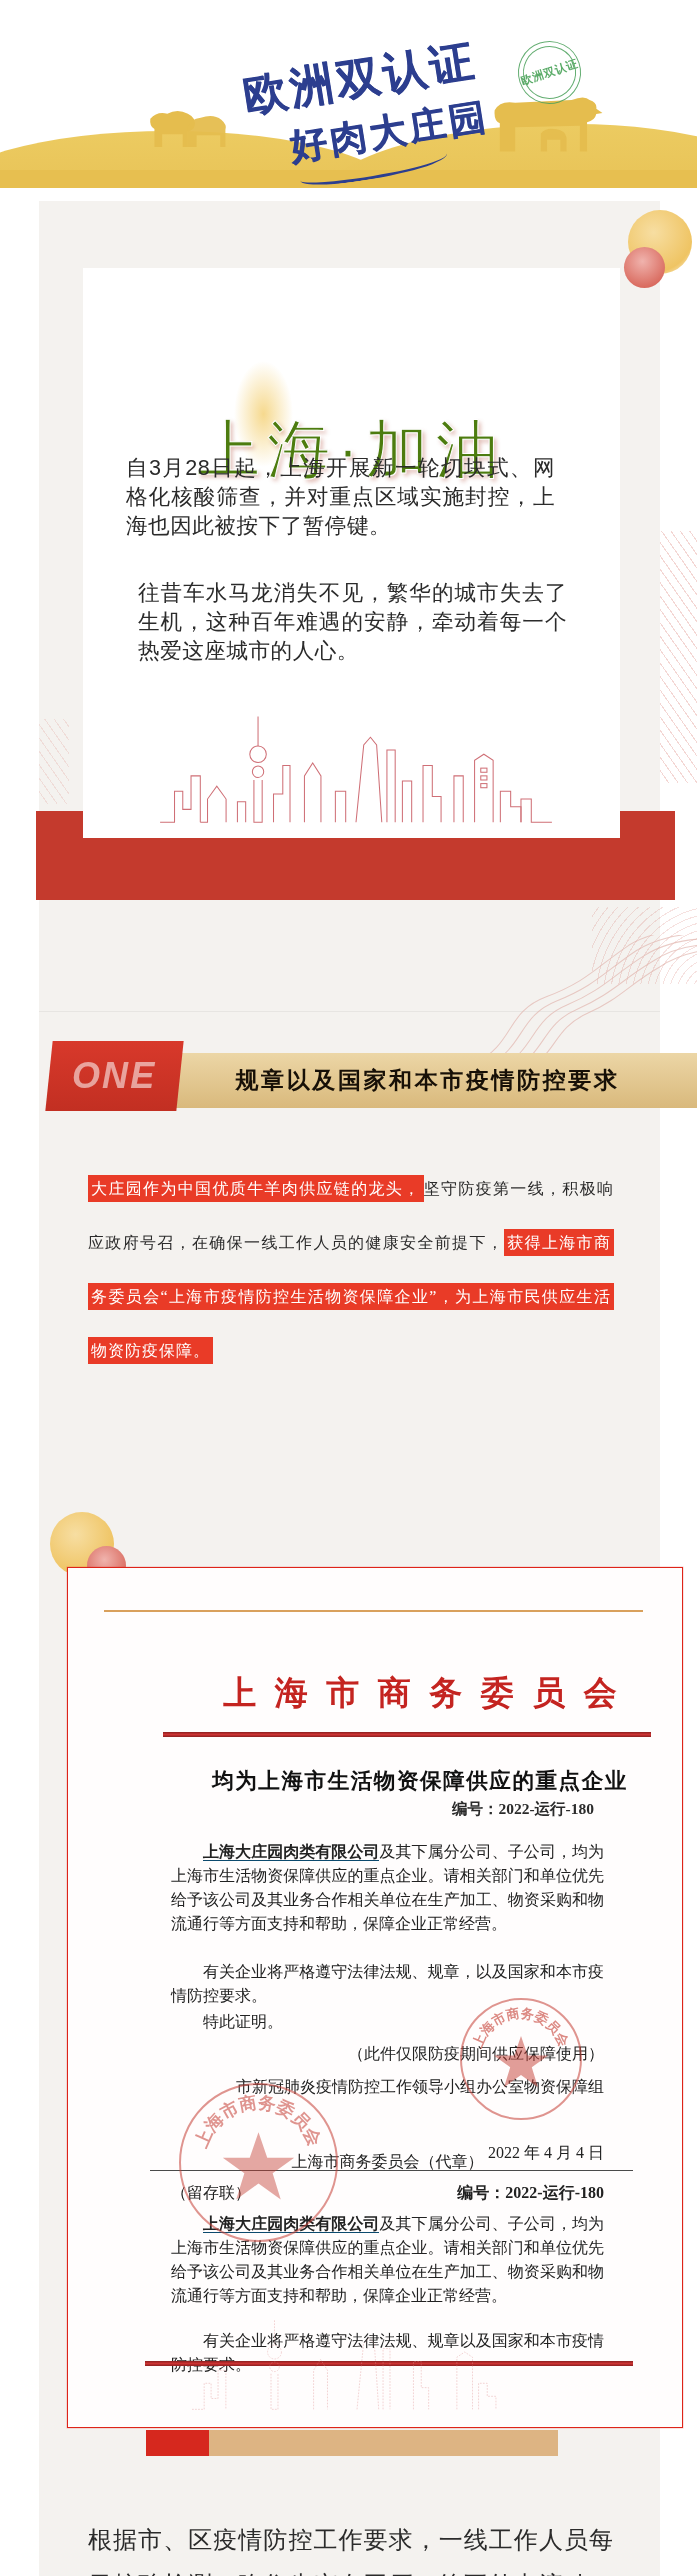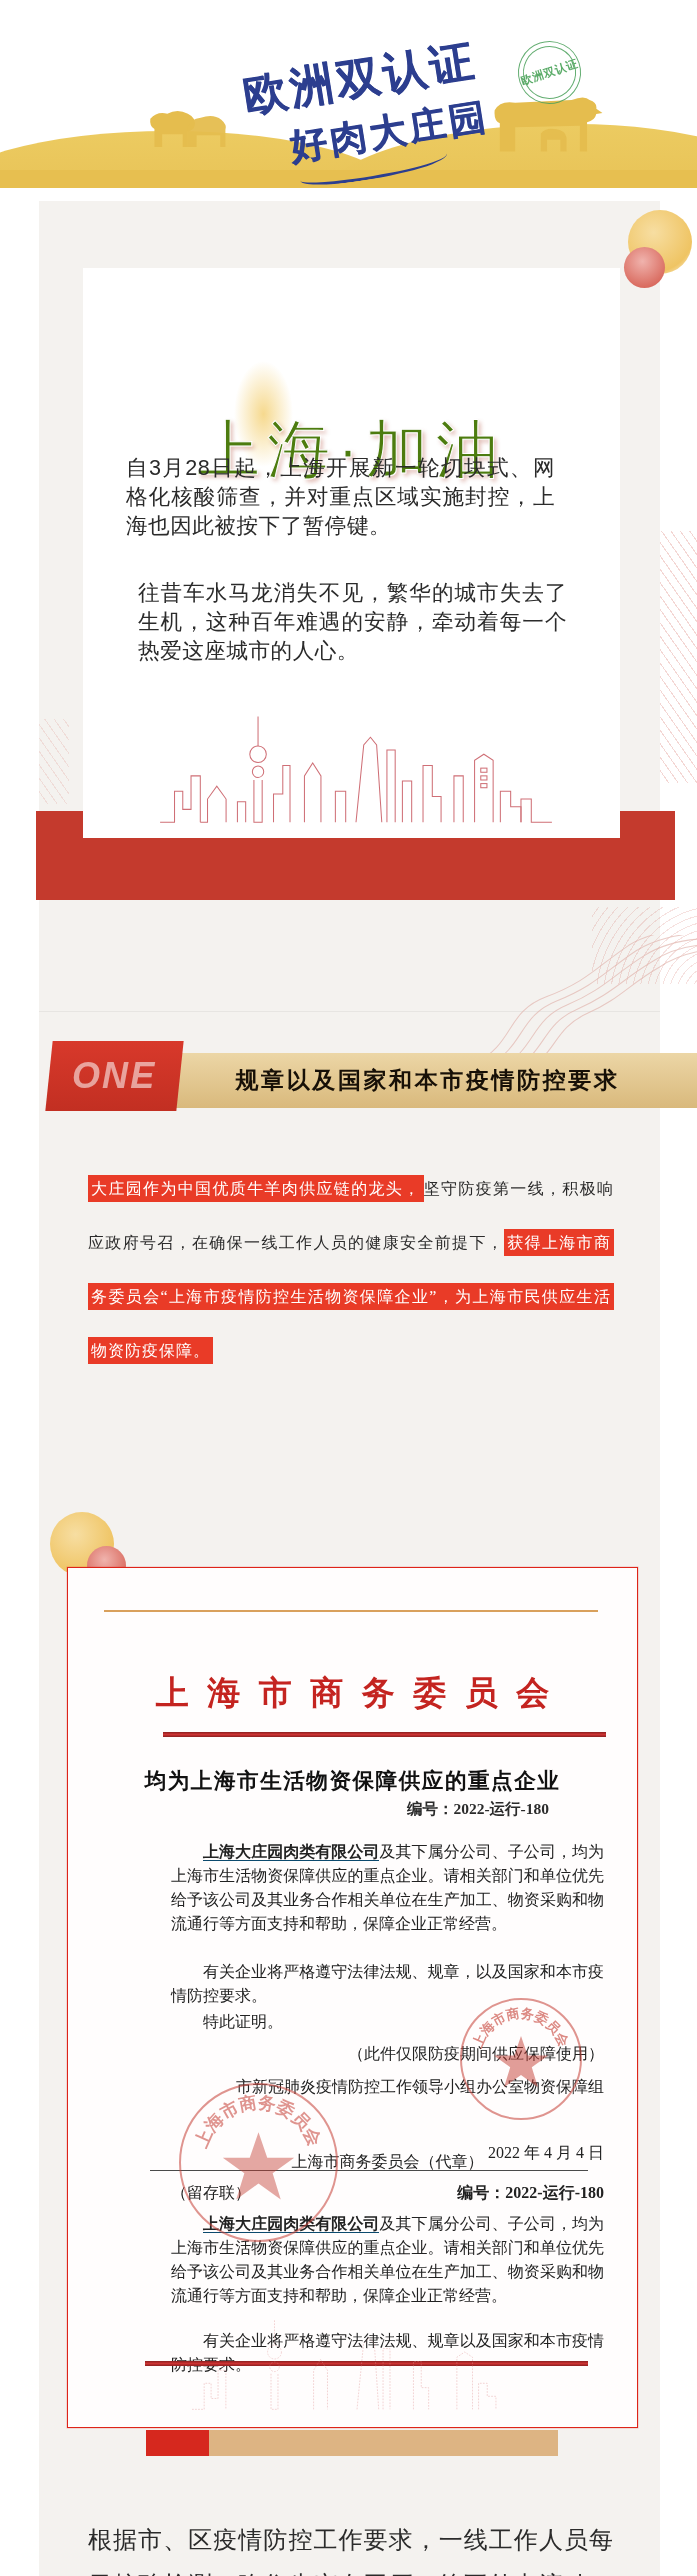--- a/index.html
+++ b/index.html
@@ -51,21 +51,21 @@
   .waves{left:443px;top:935px;width:255px;height:134px;}
   
   .goldbar{left:158px;top:1053px;width:539px;height:55px;background:linear-gradient(#ecd6a6,#d9b97c);display:flex;align-items:center;justify-content:center;}
   .goldbar span{font-size:23px;font-weight:900;color:#171007;letter-spacing:2.6px;}
   .onetrap{left:49px;top:1041px;width:131px;height:70px;background:linear-gradient(#d8392b,#c22f22);transform:skewX(-6deg);display:flex;align-items:center;justify-content:center;}
   .onetrap span{font-size:36px;font-weight:900;font-style:italic;color:rgba(255,255,255,.55);letter-spacing:2.1px;transform:skewX(6deg);}
   
   .hlpara{left:88px;top:1162px;width:526px;}
   .hl{background:#e93b27;color:#ffffff;padding:5.2px 3.1px;box-decoration-break:clone;-webkit-box-decoration-break:clone;}
   
-  .certbox{left:67px;top:1567px;width:569px;height:859px;background:#fffdfd;border:1.5px solid #de2419;box-shadow:0 0 0 0.5px rgba(222,36,25,.25);}
+  .certbox{left:67px;top:1567px;width:569px;height:859px;background:#fffdfd;border:1.5px solid #de2419;box-shadow:0 0 0 0.5px rgba(222,36,25,.25);padding-left:45px;}
   .tanline{position:absolute;height:2.1px;background:#d9a05c;}
   .cert-title{position:absolute;width:100%;text-align:center;font-family:"Liberation Serif","DejaVu Serif",serif;color:#c42420;font-weight:bold;}
   .cert-redbar{position:absolute;height:4.6px;background:linear-gradient(#8c1f1f,#c33,#8c1f1f);}
   .serif{font-family:"Liberation Serif","DejaVu Serif",serif;}
   .cert-body{position:absolute;left:103px;width:433px;font-size:16px;line-height:24px;text-align:justify;color:#222;font-family:"Liberation Serif","DejaVu Serif",serif;}
   .indent{text-indent:2em;}
   .uline{border-bottom:1px solid #0c4a6e;font-weight:bold;}
   .stamp{position:absolute;border-radius:50%;border:2.1px solid rgba(196,62,52,.55);}
   .stamp svg{position:absolute;left:0;top:0;}
   .divline{position:absolute;height:1px;background:#4a4a4a;}

